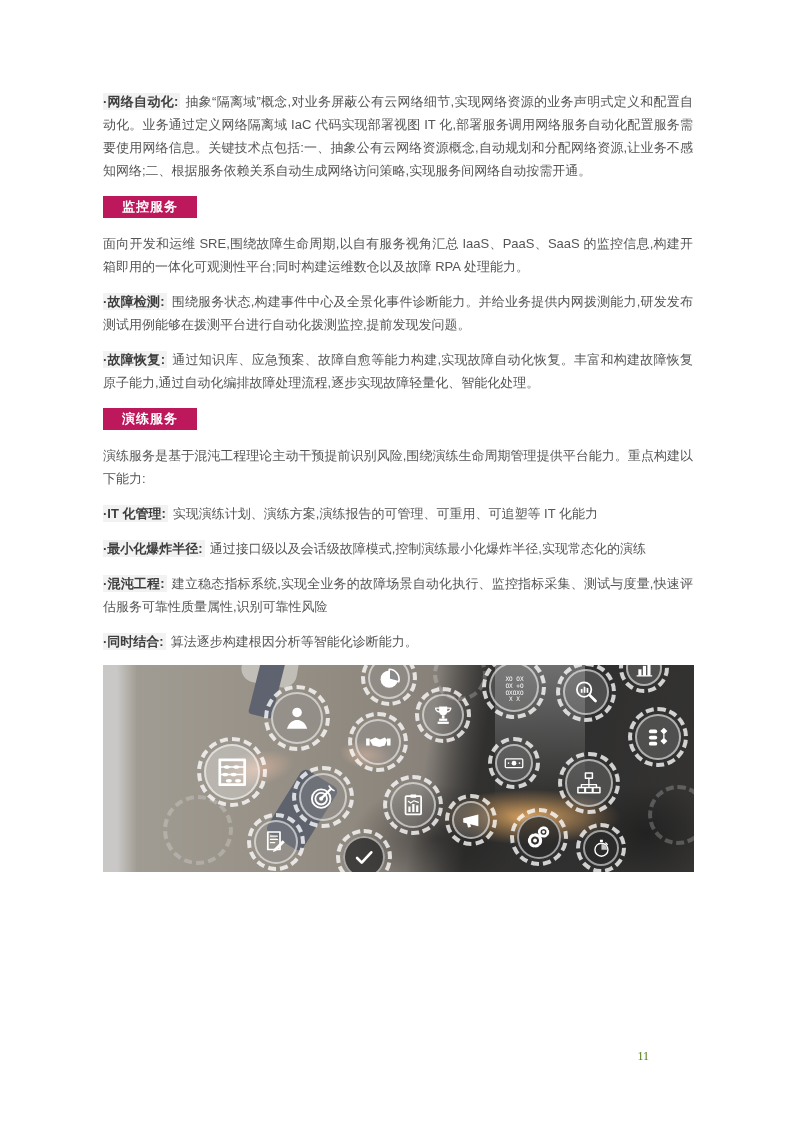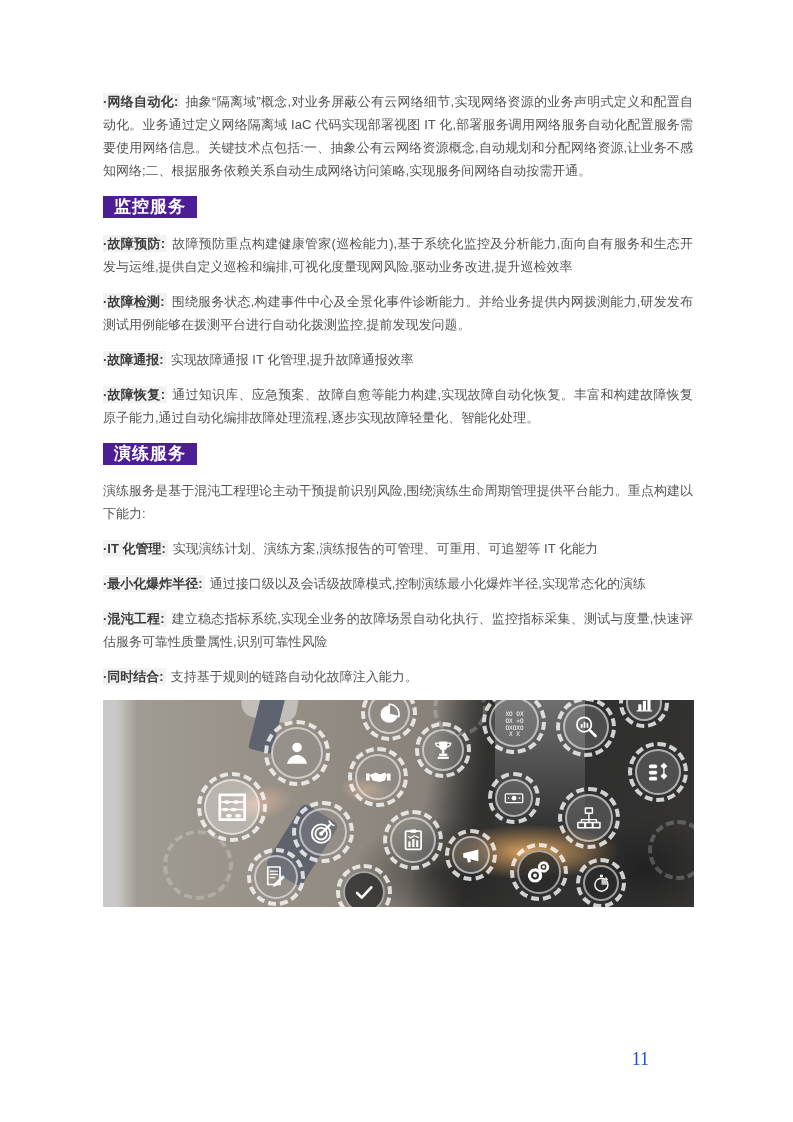--- a/index.html
+++ b/index.html
@@ -5,21 +5,21 @@
   html,body{margin:0;padding:0;background:#ffffff;}
   .page{
     position:relative;width:702px;height:1122px;background:#fff;overflow:hidden;
     font-family:"Liberation Sans","DejaVu Sans",sans-serif;
   }
   .content{position:absolute;left:103px;top:90px;width:590px;}
   .para{margin:0 0 12px;font-size:13px;line-height:23px;color:#555555;text-align:justify;}
   .lbl{font-weight:bold;color:#3d3d3d;background:#f2f2f2;padding:1px 2px 1px 0;margin-right:5px;}
   .badge{
     display:inline-block;min-width:72px;padding:0 11px;height:22px;line-height:22px;
-    background:#4c1d95;color:#fff;font-size:17px;font-weight:bold;text-align:center;
+    background:#be185d;color:#fff;font-size:13px;font-weight:bold;text-align:center;
     margin:2px 0 14px;letter-spacing:1px;
   }
   
   .photo{
     position:relative;width:591px;height:207px;overflow:hidden;margin-top:10px;
     background:
       radial-gradient(ellipse 130px 38px at 425px 152px, rgba(224,167,98,0.95), rgba(224,167,98,0) 72%),
       linear-gradient(100deg, rgba(0,0,0,0) 54%, rgba(40,40,40,0.82) 63%, rgba(52,51,50,0.92) 100%),
       linear-gradient(90deg,#c9c8c6 0,#c9c8c6 14px,#a19c93 34px,#8f887e 45%,#87817a 56%,#5a5753 64%,#413f3e 78%,#3a3938 100%);
   }
@@ -41,54 +41,53 @@
     box-shadow:inset 0 0 0 2px rgba(255,255,255,0.55);
     display:flex;align-items:center;justify-content:center;
   }
   .gear.dark .core{background:rgba(42,42,42,0.78);}
   .gear.bright .core{background:rgba(255,255,255,0.30);}
   .gear.ghost .ring{border-color:rgba(255,255,255,0.22);}
   .gear svg{width:58%;height:58%;stroke:#fff;fill:none;stroke-width:1.6;stroke-linecap:round;stroke-linejoin:round;}
   
   .page-number{
     position:absolute;top:1049px;right:53px;
-    font-family:"Liberation Serif","DejaVu Serif",serif;font-size:18px;color:#1d4ed8;
+    font-family:"Liberation Serif","DejaVu Serif",serif;font-size:12px;color:#4d7c0f;
   }
 </style>
 </head>
 <body>
 
 <div class="page">
   <div class="content">
 
     <p class="para"><span class="lbl">·网络自动化:</span><span>抽象“隔离域”概念,对业务屏蔽公有云网络细节,实现网络资源的业务声明式定义和配置自动化。业务通过定义网络隔离域 IaC 代码实现部署视图 IT 化,部署服务调用网络服务自动化配置服务需要使用网络信息。关键技术点包括:一、抽象公有云网络资源概念,自动规划和分配网络资源,让业务不感知网络;二、根据服务依赖关系自动生成网络访问策略,实现服务间网络自动按需开通。</span></p>
 
     <div class="badge">监控服务</div>
 
-
-    <p class="para"><span class="lbl">·故障预防:</span><span>故障预防重点构建健康管家(巡检能力),基于系统化监控及分析能力,面向自有服务和生态开发与运维,提供自定义巡检和编排,可视化度量现网风险,驱动业务改进,提升巡检效率</span></p>
+    <p class="para">面向开发和运维 SRE,围绕故障生命周期,以自有服务视角汇总 IaaS、PaaS、SaaS 的监控信息,构建开箱即用的一体化可观测性平台;同时构建运维数仓以及故障 RPA 处理能力。</p>
+
 
     <p class="para"><span class="lbl">·故障检测:</span><span>围绕服务状态,构建事件中心及全景化事件诊断能力。并给业务提供内网拨测能力,研发发布测试用例能够在拨测平台进行自动化拨测监控,提前发现发问题。</span></p>
 
 
-    <p class="para"><span class="lbl">·故障通报:</span><span>实现故障通报 IT 化管理,提升故障通报效率</span></p>
 
     <p class="para"><span class="lbl">·故障恢复:</span><span>通过知识库、应急预案、故障自愈等能力构建,实现故障自动化恢复。丰富和构建故障恢复原子能力,通过自动化编排故障处理流程,逐步实现故障轻量化、智能化处理。</span></p>
 
     <div class="badge">演练服务</div>
 
     <p class="para">演练服务是基于混沌工程理论主动干预提前识别风险,围绕演练生命周期管理提供平台能力。重点构建以下能力:</p>
 
     <p class="para"><span class="lbl">·IT 化管理:</span><span>实现演练计划、演练方案,演练报告的可管理、可重用、可追塑等 IT 化能力</span></p>
 
     <p class="para"><span class="lbl">·最小化爆炸半径:</span><span>通过接口级以及会话级故障模式,控制演练最小化爆炸半径,实现常态化的演练</span></p>
 
     <p class="para"><span class="lbl">·混沌工程:</span><span>建立稳态指标系统,实现全业务的故障场景自动化执行、监控指标采集、测试与度量,快速评估服务可靠性质量属性,识别可靠性风险</span></p>
 
-    <p class="para"><span class="lbl">·同时结合:</span><span>支持基于规则的链路自动化故障注入能力。</span></p>
+    <p class="para"><span class="lbl">·同时结合:</span><span>算法逐步构建根因分析等智能化诊断能力。</span></p>
 
     
     <div class="photo">
       <div class="ph ph-window"></div>
       <div class="ph ph-collar"></div>
       <div class="ph ph-tie"></div>
       <div class="ph ph-skin-a"></div>
       <div class="ph ph-skin-b"></div>
       <div class="ph ph-sleeve"></div>
       <div class="ph ph-armshadow"></div>

